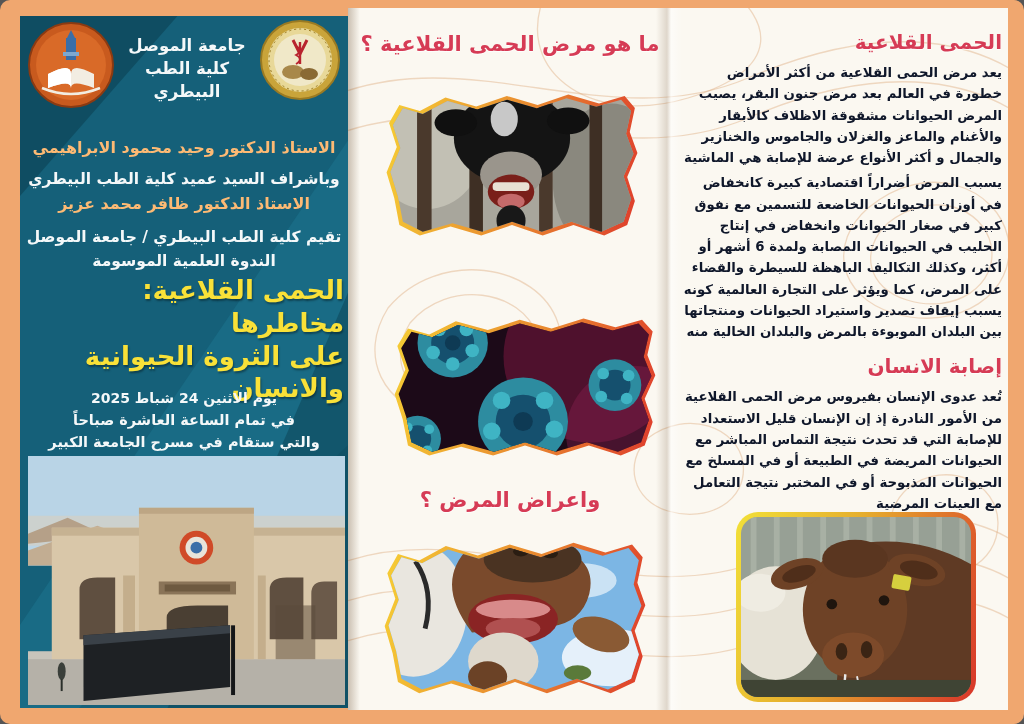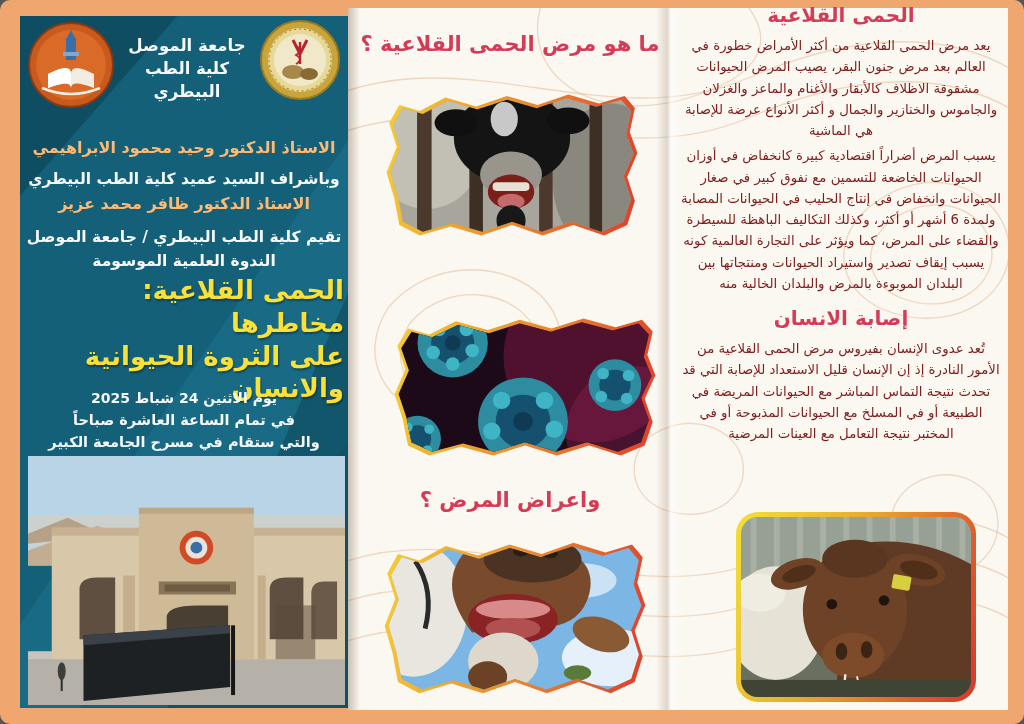--- a/index.html
+++ b/index.html
@@ -40,24 +40,24 @@
   
   .mid-q { position:absolute; left:352px; width:316px; text-align:center; direction:rtl;
     color:#d63b55; font-weight:bold; font-size:21px; text-shadow:0 1px 0 rgba(255,255,255,.8); }
   .torn-wrap { position:absolute; background:linear-gradient(100deg,#f6cf35,#e8872f 55%,#de3a2c);
     clip-path:polygon(2% 22%, 6% 10%, 14% 14%, 24% 5%, 36% 11%, 48% 4%, 60% 10%, 72% 3%, 84% 9%, 94% 4%, 98% 12%, 96% 28%, 99% 42%, 95% 58%, 98% 74%, 95% 90%, 86% 97%, 74% 90%, 62% 97%, 50% 90%, 38% 97%, 26% 91%, 14% 97%, 6% 90%, 4% 72%, 1% 55%, 5% 38%); }
   .torn-in { position:absolute; left:4px; top:4px; right:4px; bottom:4px; overflow:hidden;
     clip-path:polygon(2% 22%, 6% 10%, 14% 14%, 24% 5%, 36% 11%, 48% 4%, 60% 10%, 72% 3%, 84% 9%, 94% 4%, 98% 12%, 96% 28%, 99% 42%, 95% 58%, 98% 74%, 95% 90%, 86% 97%, 74% 90%, 62% 97%, 50% 90%, 38% 97%, 26% 91%, 14% 97%, 6% 90%, 4% 72%, 1% 55%, 5% 38%); }
   .torn-in svg { width:100%; height:100%; display:block; }
 
   
-  .right-text { position:absolute; left:680px; top:3px; width:322px; direction:rtl; text-align:center; }
+  .right-text { position:absolute; left:680px; top:30px; width:322px; direction:rtl; }
   .rt-h { color:#d63b55; font-weight:bold; font-size:20px; margin-bottom:8px;
     text-shadow:0 1px 0 rgba(255,255,255,.8); }
-  .rt-p { color:#7f1d1d; font-weight:normal; font-size:13.3px; line-height:1.6; margin-bottom:4px; }
+  .rt-p { color:#0f172a; font-weight:bold; font-size:13.3px; line-height:1.6; margin-bottom:4px; }
   .rt-h2 { margin-top:12px; }
   .right-photo { position:absolute; left:736px; top:512px; width:240px; height:190px;
     padding:5px; border-radius:22px;
     background:linear-gradient(110deg,#f2e038,#e6b02e 40%,#d8352a); }
   .right-photo-in { width:100%; height:100%; border-radius:17px; overflow:hidden; }
   .right-photo-in svg, .lp-photo svg { width:100%; height:100%; display:block; }
 </style>
 </head>
 <body>
 

